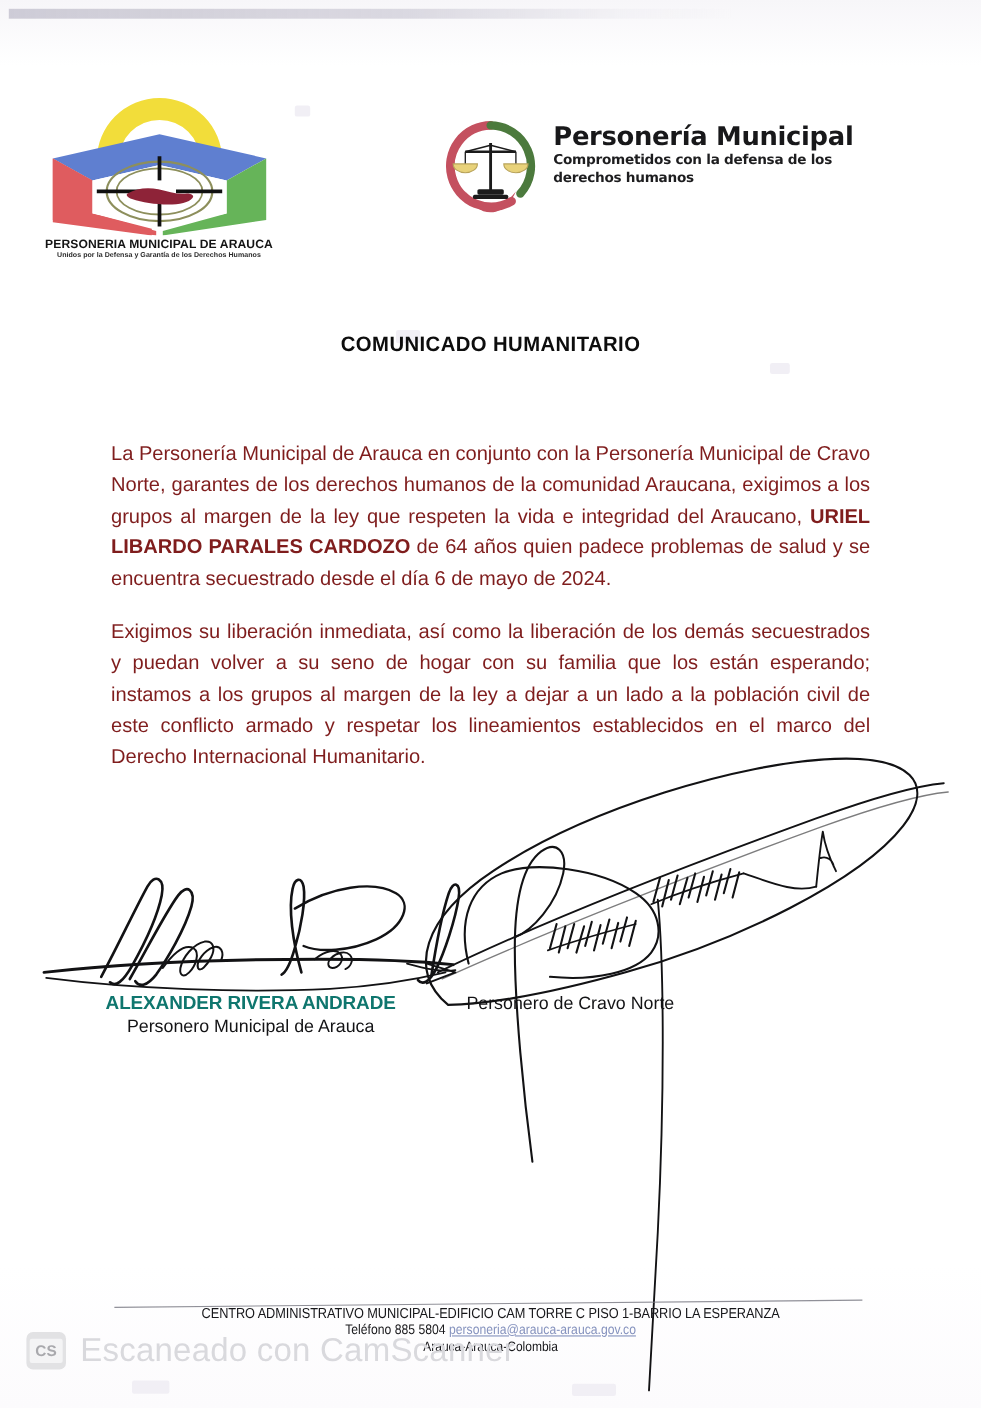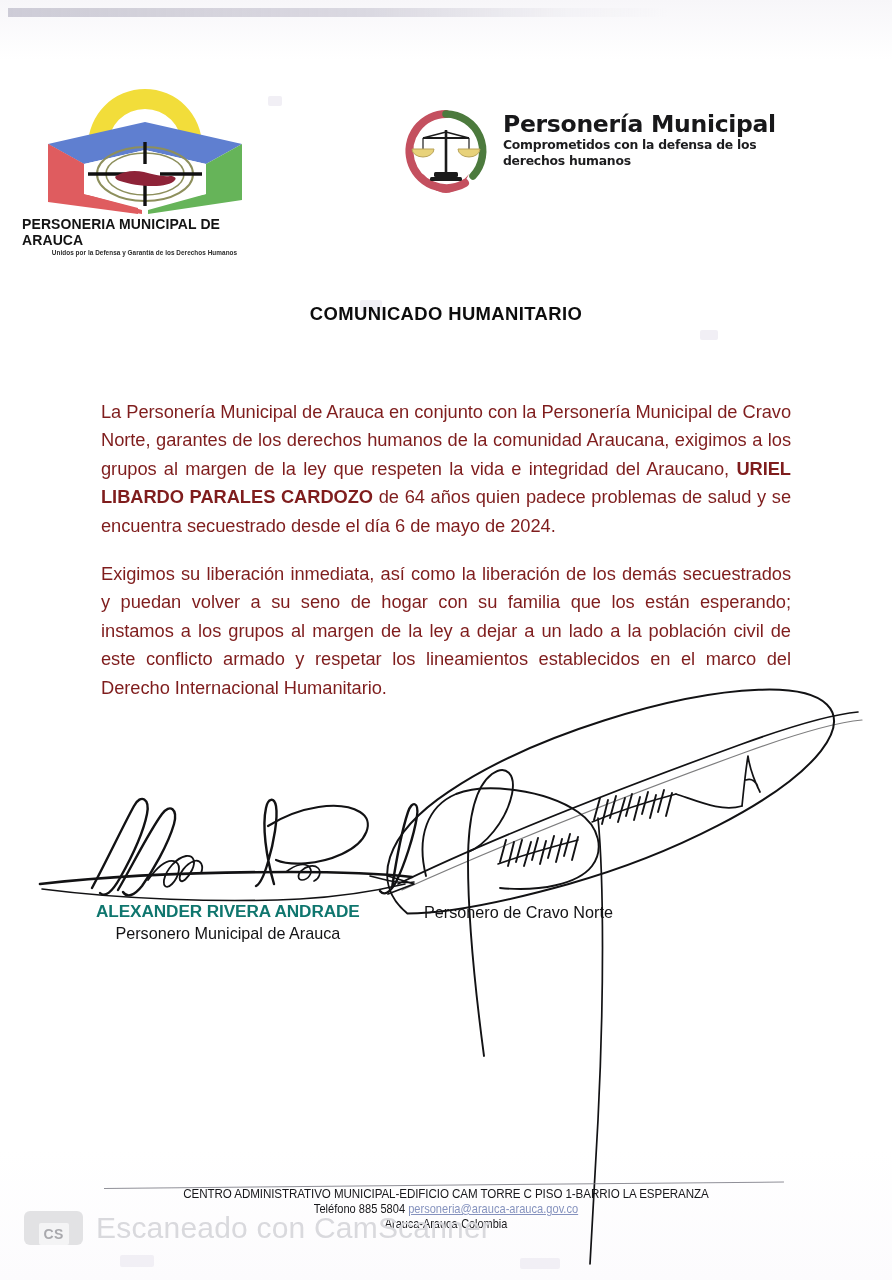--- a/index.html
+++ b/index.html
@@ -55,21 +55,22 @@
     top: 8px;
     width: 245px;
   }
   #arauca-mark {
     position: relative;
     width: 230px;
     height: 128px;
     margin: 0 auto;
   }
   #arauca-caption {
-    font-size: 14px;
+    text-align: center;
+    font-size: 11px;
     font-weight: bold;
     letter-spacing: .1px;
     color: #141414;
     margin-top: 2px;
     font-family: "Liberation Sans", sans-serif;
   }
   #arauca-subcaption {
     text-align: center;
     font-size: 6.4px;
     font-weight: bold;
@@ -202,24 +203,24 @@
   
   #camscanner {
     position: absolute;
     left: 24px;
     top: 1211px;
     display: flex;
     align-items: center;
     pointer-events: none;
   }
   #cs-badge {
-    width: 59px; height: 34px;
+    width: 36px; height: 34px;
     border-radius: 6px;
     background: #e2e2e4;
-    display: flex; align-items: flex-end; justify-content: center;
+    display: flex; align-items: center; justify-content: center;
     flex: none;
   }
   #cs-badge-inner {
     width: 30px; height: 22px;
     background: #f4f4f5;
     border-radius: 2px;
     display: flex; align-items: center; justify-content: center;
     font-size: 14px;
     font-weight: bold;
     color: #a9a9ad;

